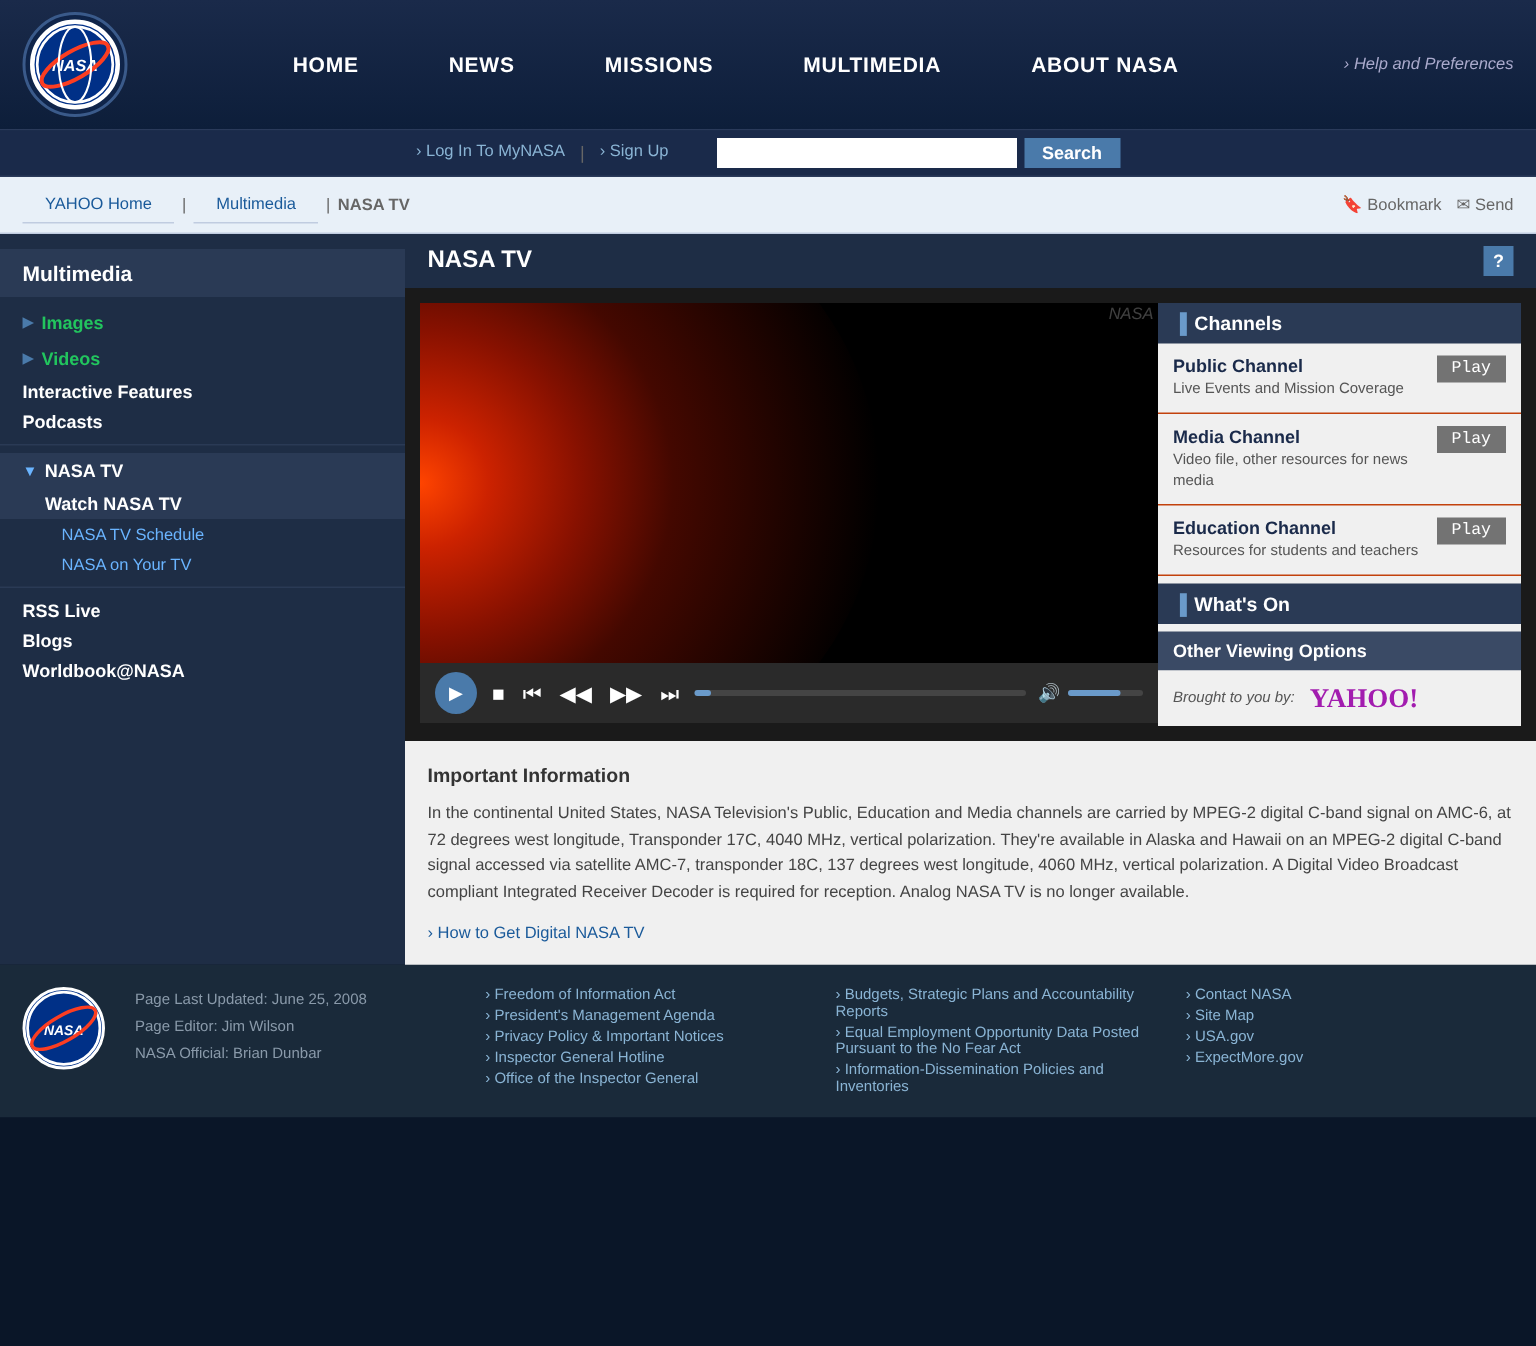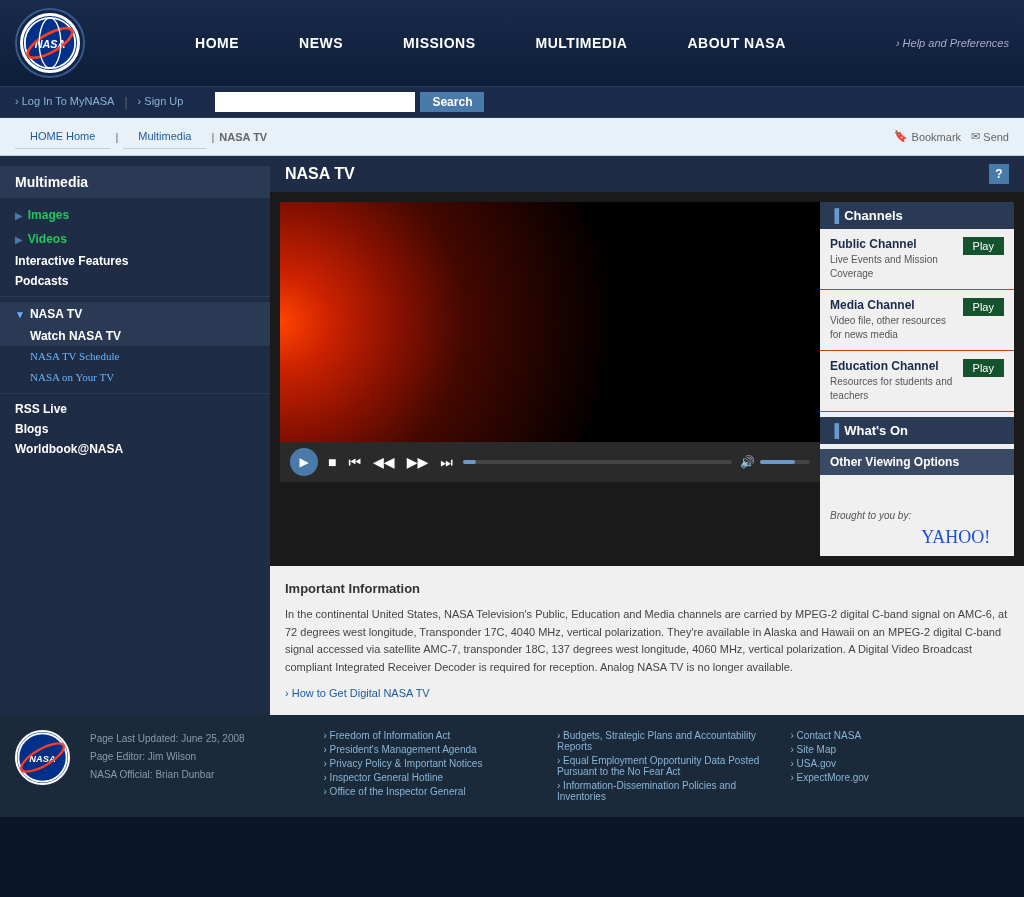--- a/index.html
+++ b/index.html
@@ -6,21 +6,21 @@
     body { font-family: Arial, sans-serif; font-size: 12px; background: #0a1628; color: #ccc; width: 1024px; }
 
     
     .top-bar { background: linear-gradient(180deg, #1a2a4a 0%, #0d1e3a 100%); display: flex; align-items: center; justify-content: space-between; padding: 8px 15px; border-bottom: 1px solid #2a3a5a; }
     .nasa-logo { width: 70px; height: 70px; background: radial-gradient(circle, #1a3a6a, #0a1a3a); border-radius: 50%; border: 2px solid #3a5a8a; display: flex; align-items: center; justify-content: center; overflow: hidden; }
     .nasa-logo-inner { width: 60px; height: 60px; background: #003087; border-radius: 50%; border: 3px solid #fff; position: relative; display: flex; align-items: center; justify-content: center; }
     .nav-menu { display: flex; gap: 0; flex: 1; justify-content: center; }
     .nav-item { color: #fff; text-decoration: none; padding: 8px 30px; font-size: 14px; font-weight: bold; text-transform: uppercase; letter-spacing: 0.5px; cursor: pointer; }
     .help-link { color: #aac; font-size: 11px; text-decoration: none; white-space: nowrap; font-style: italic; }
 
-    .sub-bar { background: #1a2a4a; display: flex; align-items: center; justify-content: flex-start; padding: 5px 15px; border-bottom: 1px solid #2a3a5a; gap: 32px; }
+    .sub-bar { background: #1a2a4a; display: flex; align-items: center; justify-content: center; padding: 5px 15px; border-bottom: 1px solid #2a3a5a; gap: 32px; }
     .auth-links { display: flex; gap: 10px; }
     .auth-link { color: #8ab4d4; font-size: 11px; text-decoration: none; }
     .search-area { display: flex; gap: 5px; }
     .search-input { width: 200px; padding: 3px 6px; background: #fff; border: none; font-size: 12px; }
     .search-btn { background: #4a7aaa; color: #fff; border: none; padding: 3px 12px; font-size: 12px; font-weight: bold; cursor: pointer; }
 
     .breadcrumb { background: #e8f0f8; padding: 6px 15px; display: flex; align-items: center; gap: 5px; border-bottom: 1px solid #c0cce0; justify-content: space-between; }
     .breadcrumb-left { display: flex; gap: 5px; align-items: center; }
     .breadcrumb a { color: #1a5a9a; font-size: 11px; text-decoration: none; }
     .breadcrumb span { color: #666; font-size: 11px; }
@@ -32,21 +32,21 @@
     .main-content { display: flex; background: #0a1628; }
 
     
     .sidebar { width: 270px; background: #1e2d45; padding: 10px 0; flex-shrink: 0; }
     .sidebar-title { color: #fff; font-size: 14px; font-weight: bold; padding: 8px 15px; background: #2a3a55; margin-bottom: 5px; }
     .sidebar-item { padding: 5px 15px; cursor: pointer; display: flex; align-items: center; gap: 5px; }
     .sidebar-item a { color: #22c55e; font-size: 12px; font-weight: bold; text-decoration: none; }
     .sidebar-item .arrow { color: #4a7aaa; font-size: 10px; }
     .sidebar-section { padding: 3px 15px; cursor: pointer; }
     .sidebar-section a { color: #fff; font-size: 12px; font-weight: bold; text-decoration: none; }
-    .sidebar-sub { padding: 3px 30px; cursor: pointer; font-family: Liberation Serif, serif; }
+    .sidebar-sub { padding: 3px 41px; cursor: pointer; }
     .sidebar-sub a { color: #6ab4ff; font-size: 11px; text-decoration: none; }
     .sidebar-active-section { background: #2a3a55; padding: 5px 15px; display: flex; align-items: center; gap: 5px; }
     .sidebar-active-section span { color: #fff; font-size: 12px; font-weight: bold; }
     .sidebar-divider { height: 1px; background: #2a3a55; margin: 5px 0; }
 
     
     .content-area { flex: 1; background: #f0f0f0; }
     .content-header { background: #1e2d45; padding: 8px 15px; display: flex; align-items: center; justify-content: space-between; }
     .content-title { color: #fff; font-size: 16px; font-weight: bold; }
     .help-btn { width: 20px; height: 20px; background: #4a7aaa; color: #fff; font-size: 12px; font-weight: bold; display: flex; align-items: center; justify-content: center; cursor: pointer; border: none; }
@@ -63,36 +63,36 @@
     .volume-bar { width: 50px; height: 4px; background: #444; border-radius: 2px; cursor: pointer; }
     .volume-fill { width: 70%; height: 100%; background: #6a9aca; border-radius: 2px; }
 
     
     .info-section { background: #f0f0f0; padding: 15px; }
     .info-title { color: #333; font-size: 13px; font-weight: bold; margin-bottom: 10px; }
     .info-text { color: #444; font-size: 11px; line-height: 1.6; }
     .info-link { color: #1a5a9a; font-size: 11px; text-decoration: none; }
 
     
-    .channels-panel { width: 194px; background: #f0f0f0; flex-shrink: 0; padding: 0; }
+    .channels-panel { width: 242px; background: #f0f0f0; flex-shrink: 0; padding: 0; }
     .channels-header { background: #2a3a55; color: #fff; padding: 6px 10px; font-size: 13px; font-weight: bold; display: flex; align-items: center; gap: 5px; }
     .channels-header::before { content: '▐'; color: #6a9aca; }
     .channel-item { padding: 8px 10px; border-bottom: 1px solid #c2410c; }
     .channel-name { color: #1a2a4a; font-size: 12px; font-weight: bold; margin-bottom: 2px; }
     .channel-desc { color: #555; font-size: 10px; line-height: 1.4; }
     .channel-play { display: flex; align-items: flex-start; justify-content: space-between; gap: 5px; }
-    .play-btn { background: #14532d; color: #fff; border: none; padding: 3px 10px; font-size: 11px; cursor: pointer; white-space: nowrap; flex-shrink: 0; }
+    .play-btn { background: #737373; color: #fff; border: none; padding: 3px 10px; font-size: 11px; cursor: pointer; white-space: nowrap; flex-shrink: 0; font-family: Liberation Mono, monospace; }
 
     .whats-on { background: #2a3a55; color: #fff; padding: 6px 10px; font-size: 13px; font-weight: bold; margin-top: 5px; display: flex; align-items: center; gap: 5px; }
     .whats-on::before { content: '▐'; color: #6a9aca; }
 
     .other-viewing { background: #3a4a65; color: #fff; padding: 6px 10px; font-size: 12px; font-weight: bold; margin-top: 5px; }
     .brought-by { padding: 8px 10px; display: flex; align-items: center; gap: 10px; background: #f0f0f0; }
     .brought-label { color: #555; font-size: 10px; font-style: italic; }
-    .yahoo-logo { color: #1d4ed8; font-size: 18px; font-weight: normal; font-family: Georgia, serif; margin-top: 44px; }
+    .yahoo-logo { color: #a21caf; font-size: 18px; font-weight: bold; font-family: Georgia, serif; }
 
     
     .footer { background: #1a2a3a; padding: 15px; display: flex; gap: 15px; }
     .footer-logo { width: 60px; height: 60px; flex-shrink: 0; }
     .footer-logo-inner { width: 55px; height: 55px; background: #003087; border-radius: 50%; border: 2px solid #fff; display: flex; align-items: center; justify-content: center; }
     .footer-col { flex: 1; }
     .footer-meta { color: #8a9aaa; font-size: 10px; line-height: 1.8; }
     .footer-link { color: #8ab4d4; font-size: 10px; text-decoration: none; }
     .footer-links { display: flex; flex-direction: column; gap: 3px; }
 
@@ -136,21 +136,21 @@
     </div>
     <div class="search-area">
       <input class="search-input" type="text" placeholder="" style="">
       <button class="search-btn">Search</button>
     </div>
   </div>
 </div>
 
 <div class="breadcrumb">
   <div class="breadcrumb-left">
-    <a href="#" class="breadcrumb a">HOME Home</a>
+    <a href="#" class="breadcrumb a">YAHOO Home</a>
     <span>|</span>
     <a href="#" class="breadcrumb a">Multimedia</a>
     <span>|</span>
     <span class="breadcrumb-current">NASA TV</span>
   </div>
   <div class="breadcrumb-actions">
     <a class="bc-action" href="#">
       <span>🔖</span>
       <span>Bookmark</span>
     </a>

